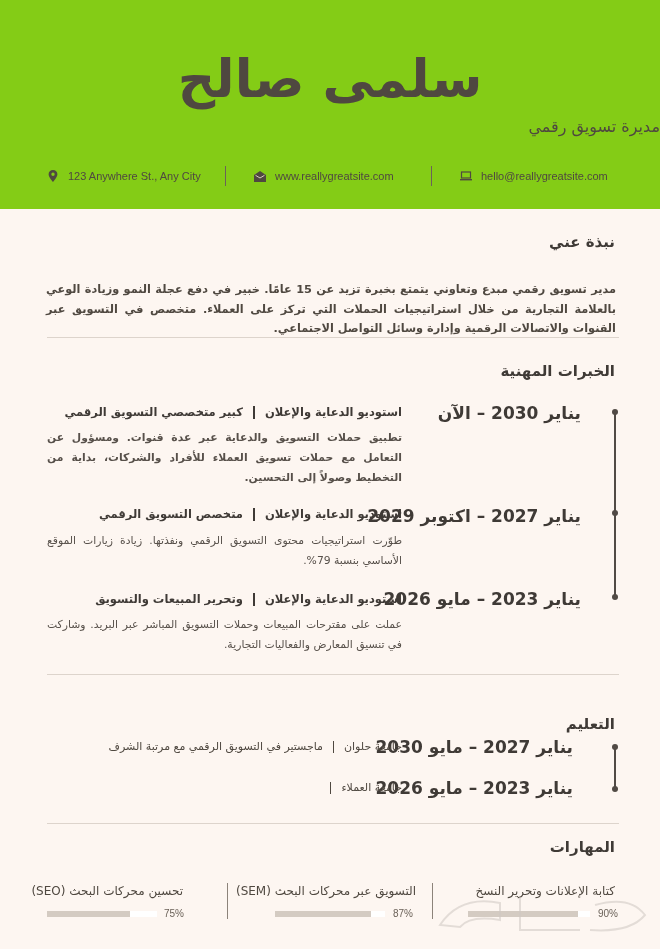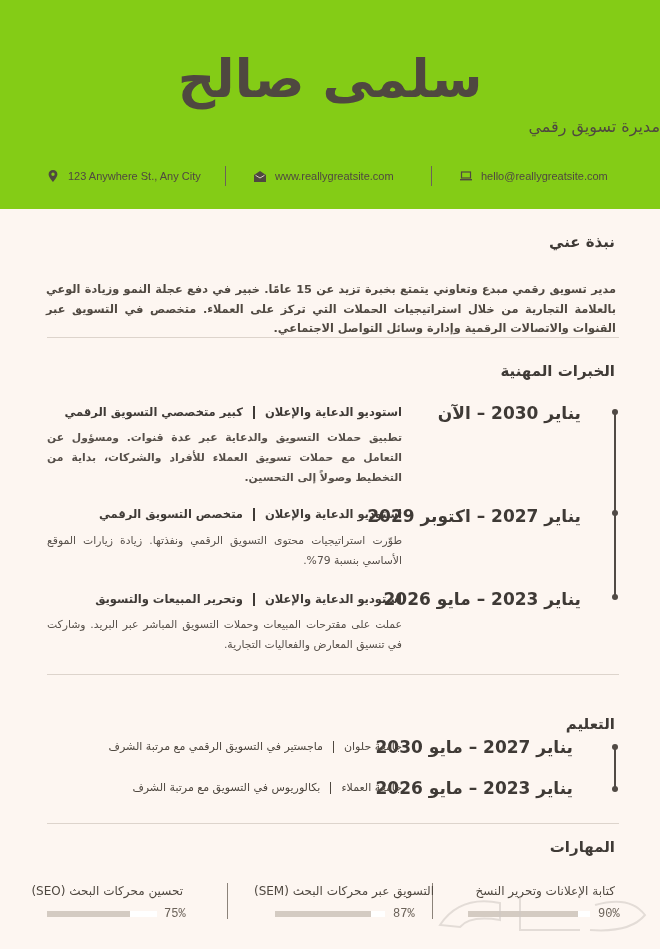--- a/index.html
+++ b/index.html
@@ -61,21 +61,21 @@
       color: #57504a; text-align: justify;
     }
     .edu-line {
       position: absolute; right: 258px; font-size: 11px; color: #4f4840; line-height: 18px;
       white-space: nowrap; display: flex;
     }
     .edu-line .bar { display: inline-block; width: 1px; height: 12px; background: #4f4840; margin: 0 10px; align-self: center; }
     .skill-label { position: absolute; font-size: 12px; color: #4f4840; line-height: 18px; white-space: nowrap; }
     .skill-track { position: absolute; height: 6px; background: #ffffff; }
     .skill-fill { position: absolute; left: 0; top: 0; height: 6px; background: #d4cbc2; }
-    .skill-pct { position: absolute; font-size: 12px; color: #6b6259; line-height: 12px; font-family: Liberation Mono, monospace; }
+    .skill-pct { position: absolute; font-size: 10px; color: #6b6259; line-height: 12px; font-family: Liberation Sans, sans-serif; }
     .skill-vsep { position: absolute; top: 883px; width: 1px; height: 36px; background: #8c837a; }
 
     .watermark {
       position: absolute; left: 430px; top: 885px; width: 220px; height: 55px; opacity: 0.55; pointer-events: none;
     }
   </style>
 </head>
 <body>
 
 <div class="header">
@@ -163,38 +163,37 @@
 <div class="edu-line" style="top:738px;">
   <span>جامعة حلوان</span>
   <span class="bar"></span>
   <span>ماجستير في التسويق الرقمي مع مرتبة الشرف</span>
 </div>
 
 <div class="date" style="top:779px; right:87px;">يناير 2023 – مايو 2026</div>
 <div class="edu-line" style="top:779px;">
   <span>جامعة العملاء</span>
   <span class="bar"></span>
-  <span>بكالوريوس في التسويق مع مرتبة الشرف</span>
 </div>
 
 <div class="hr" style="top:823px;"></div>
 
 <div class="section-title" style="top:836px;margin-left:19px;">المهارات</div>
 
 <div>
   <div class="skill-label" style="top:882px; right:45px;">كتابة الإعلانات وتحرير النسخ</div>
   <div class="skill-track" style="top:911px; left:468px; width:122px;">
     <div class="skill-fill" style="width:90%;"></div>
   </div>
   <div class="skill-pct" style="top:908px; left:598px;">90%</div>
 </div>
 <div class="skill-vsep" style="left:432px;"></div>
 
 <div>
-  <div class="skill-label" style="top:882px; right:226px;">التسويق عبر محركات البحث (SEM)</div>
+  <div class="skill-label" style="top:882px; right:244px;">التسويق عبر محركات البحث (SEM)</div>
   <div class="skill-track" style="top:911px; left:275px; width:110px;">
     <div class="skill-fill" style="width:87%;"></div>
   </div>
   <div class="skill-pct" style="top:908px; left:393px;">87%</div>
 </div>
 <div class="skill-vsep" style="left:227px;"></div>
 
 <div>
   <div class="skill-label" style="top:882px; right:477px;">تحسين محركات البحث (SEO)</div>
   <div class="skill-track" style="top:911px; left:47px; width:110px;">

